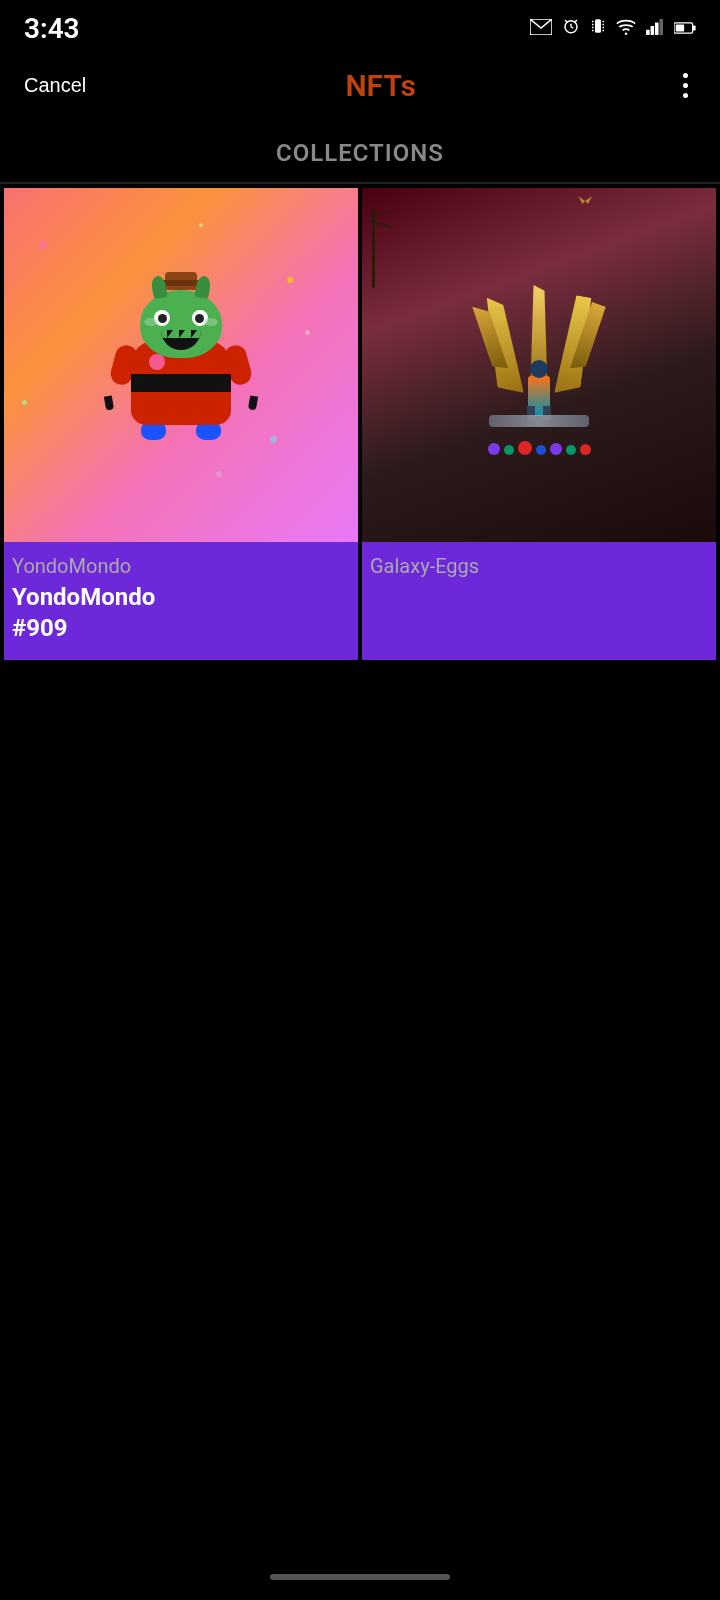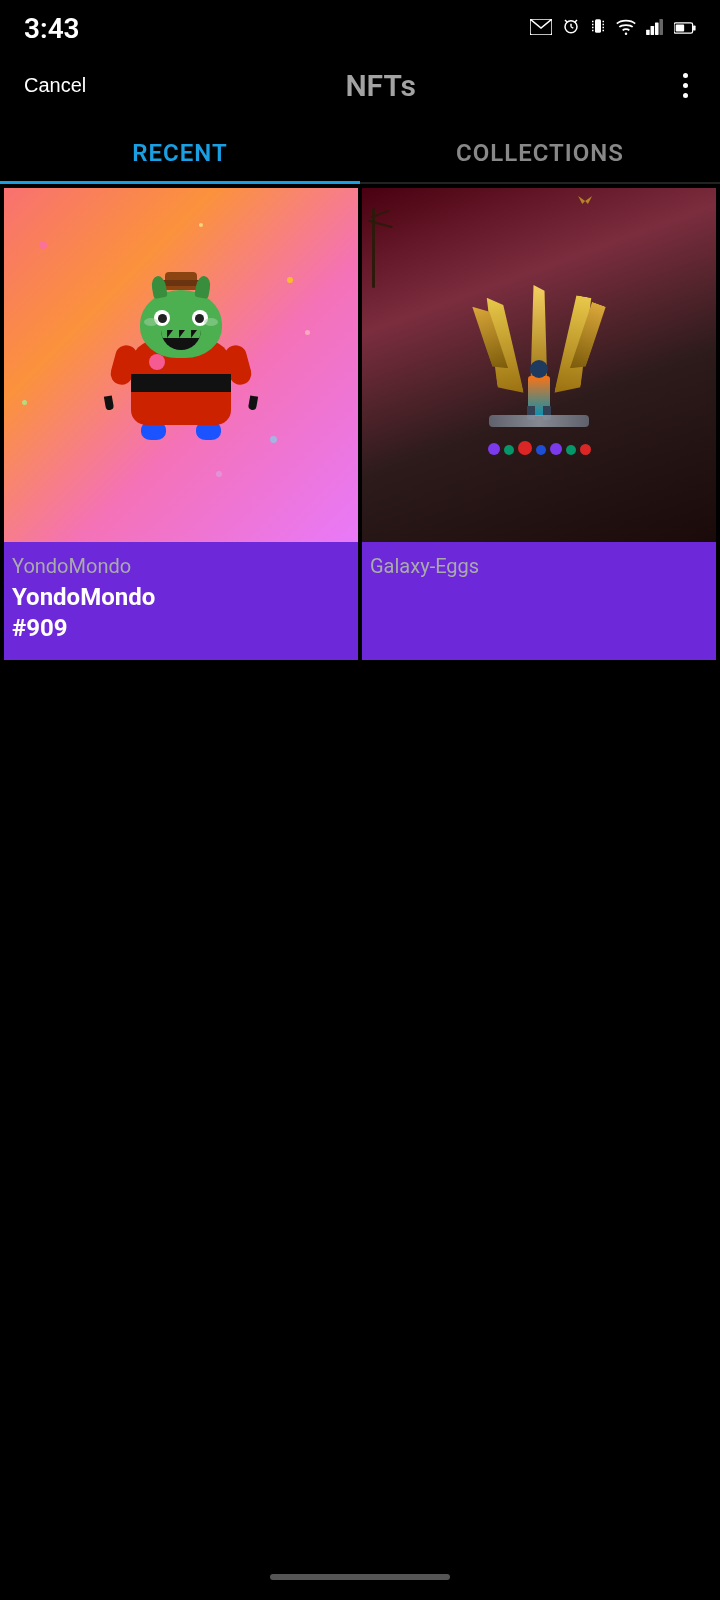--- a/index.html
+++ b/index.html
@@ -49,21 +49,21 @@
       color: #fff;
       font-weight: 400;
       background: none;
       border: none;
       cursor: pointer;
       padding: 4px 0;
     }
     .header-title {
       font-size: 30px;
       font-weight: 600;
-      color: #a3a3a3;
+      color: #c2410c;
     }
     .more-btn {
       background: none;
       border: none;
       cursor: pointer;
       color: #fff;
       display: flex;
       flex-direction: column;
       gap: 5px;
       padding: 4px 8px;
@@ -255,23 +255,20 @@
   <button class="cancel-btn">Cancel</button>
   <span class="header-title">NFTs</span>
   <button class="more-btn">
     <div class="more-dot"></div>
     <div class="more-dot"></div>
     <div class="more-dot"></div>
   </button>
 </div>
 
 <div class="tabs">
-  <div class="tab active">
-    <span>RECENT</span>
-  </div>
   <div class="tab">
     <span>COLLECTIONS</span>
   </div>
 </div>
 
 <div class="nft-grid">
 
   <div class="nft-card">
     <div class="nft-image-container">
       <div class="nft-image-1">

